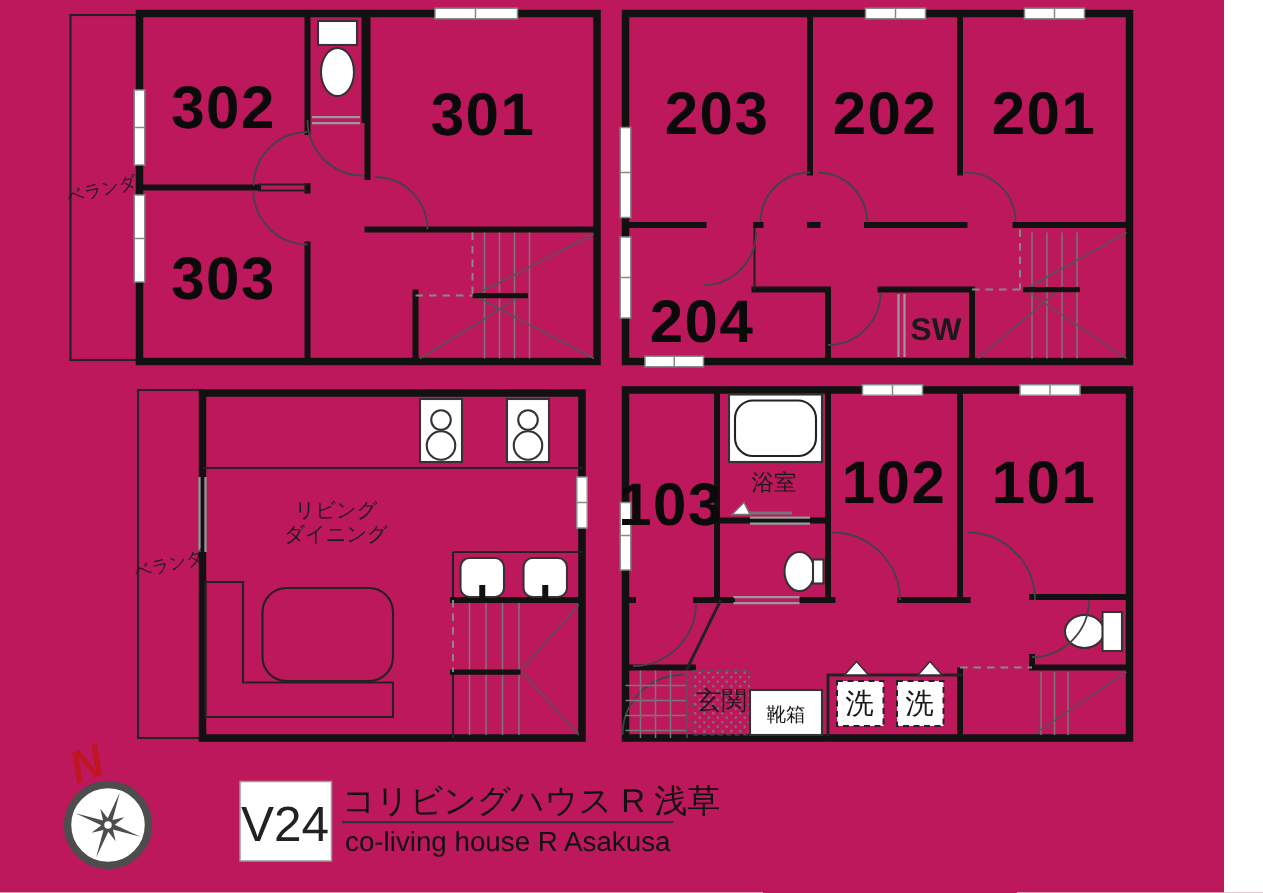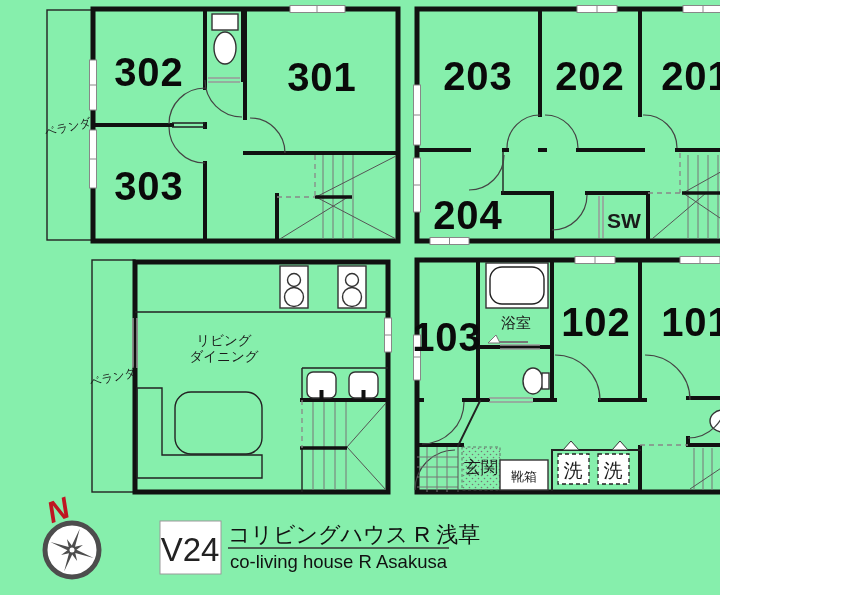--- a/index.html
+++ b/index.html
@@ -1,16 +1,16 @@
 <!DOCTYPE html>
 <html><head>
 <meta charset="utf-8">
 <style>
   html,body{margin:0;padding:0;background:#fff;}
-  .canvas{position:relative;width:720px;height:595px;background:#86efac;overflow:hidden;}
+  .canvas{position:relative;width:816px;height:595px;background:#be185d;overflow:hidden;}
   svg text{font-family:"Liberation Sans",sans-serif;dominant-baseline:central;}
   .w5{stroke:#111;stroke-width:5;fill:none;stroke-linecap:square;}
   .w4{stroke:#111;stroke-width:4;fill:none;stroke-linecap:square;}
   .w2{stroke:#222;stroke-width:2;fill:none;stroke-linecap:square;}
   .thin{stroke:#222;stroke-width:1.4;fill:none;}
   .door{stroke:#444;stroke-width:1.2;fill:none;}
   .tread{stroke:#777;stroke-width:1;fill:none;}
   .diag{stroke:#555;stroke-width:1;fill:none;}
   .midthick{stroke:#111;stroke-width:3.5;fill:none;}
   .dash{stroke:#888;stroke-width:1.3;fill:none;stroke-dasharray:5 4;}

